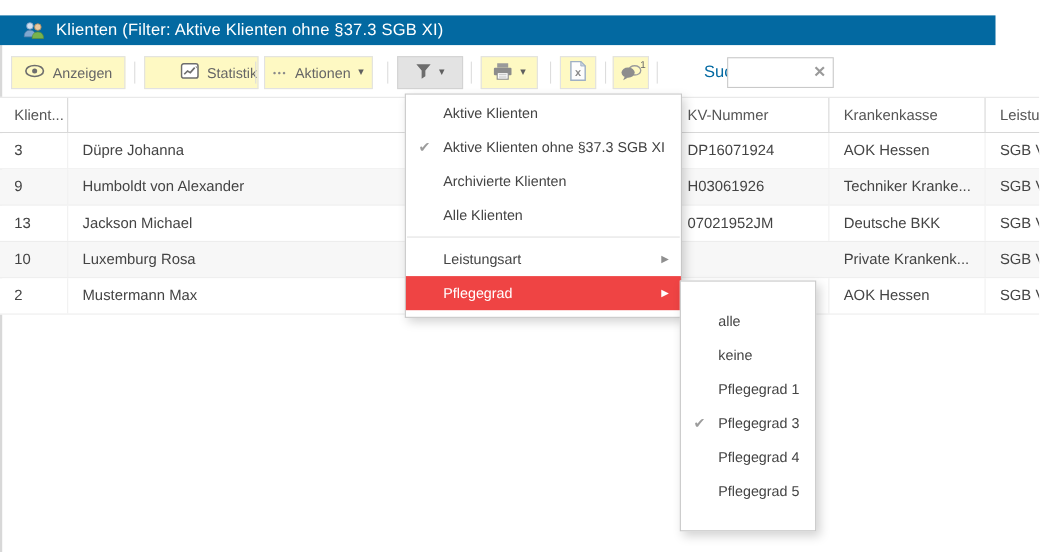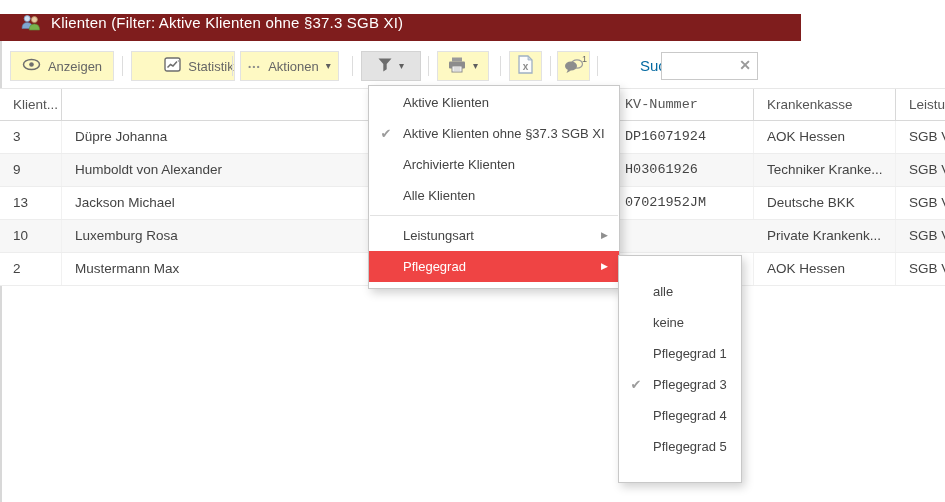--- a/index.html
+++ b/index.html
@@ -7,22 +7,22 @@
   .page {
     position:relative; width:945px; height:502px; overflow:hidden;
     font-family:"Liberation Sans", sans-serif; background:#fff;
     -webkit-font-smoothing:antialiased;
   }
   
   .left-edge { position:absolute; left:0; top:41px; width:2px; height:461px; background:#d8d8d8; }
 
   
   .titlebar {
-    position:absolute; left:0; top:14px; width:801px; height:27px;
-    background:#7f1d1d; display:flex; align-items:flex-start; padding-left:21px;
+    position:absolute; left:0; top:14px; width:905px; height:27px;
+    background:#0369a1; display:flex; align-items:center; padding-left:21px;
   }
   .titlebar .ticon { margin-right:10px; display:flex; }
   .titlebar .ttext { color:#fff; font-size:15px; letter-spacing:.2px; white-space:nowrap; }
 
   
   .tbtn {
     position:absolute; top:51px; height:30px;
     background:#fef9c3; border:1px solid #e2e2e2;
     display:flex; align-items:center; justify-content:center; gap:7px;
     color:#666; font-size:13px; cursor:pointer; white-space:nowrap;
@@ -58,21 +58,21 @@
   .row { position:absolute; left:0; width:945px; height:33px; border-bottom:1px solid #ededed; background:#fff; }
   .row.alt { background:#f7f7f7; }
   .td {
     position:absolute; top:0; height:32px; line-height:32px;
     color:#444; font-size:13.5px; padding-left:13px;
     border-right:1px solid #f1f1f1; white-space:nowrap; overflow:hidden;
   }
   .td.last { border-right:none; }
   .c0 { left:0;    width:62px; }
   .c1 { left:62px; width:550px; }
-  .c2 { left:612px; width:142px;font-family:Liberation Mono, monospace; }
+  .c2 { left:612px; width:142px; }
   .c3 { left:754px; width:142px; }
   .c4 { left:896px; width:49px; }
 
   
   .menu {
     position:absolute; background:#fff; border:1px solid #c8c8c8;
     box-shadow:3px 4px 9px rgba(0,0,0,.18);
   }
   #filter-menu { left:368px; top:85px; width:252px; padding:1px 0 6px; z-index:10; }
   #pflege-submenu { left:618px; top:255px; width:124px; padding:20px 0; z-index:11; }

